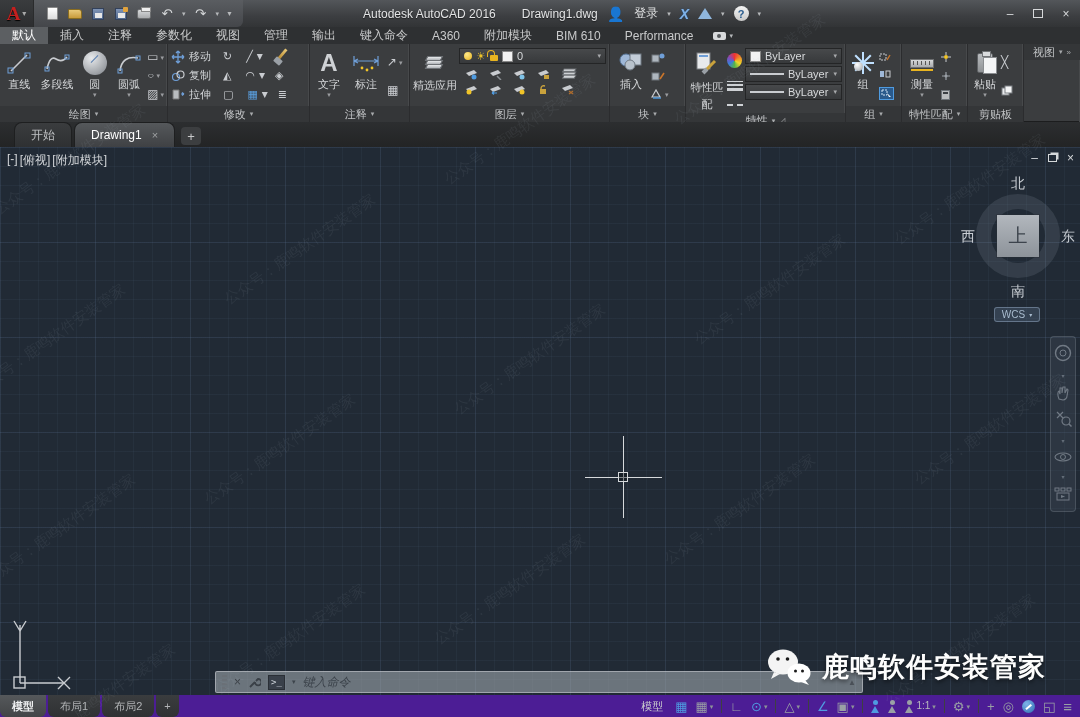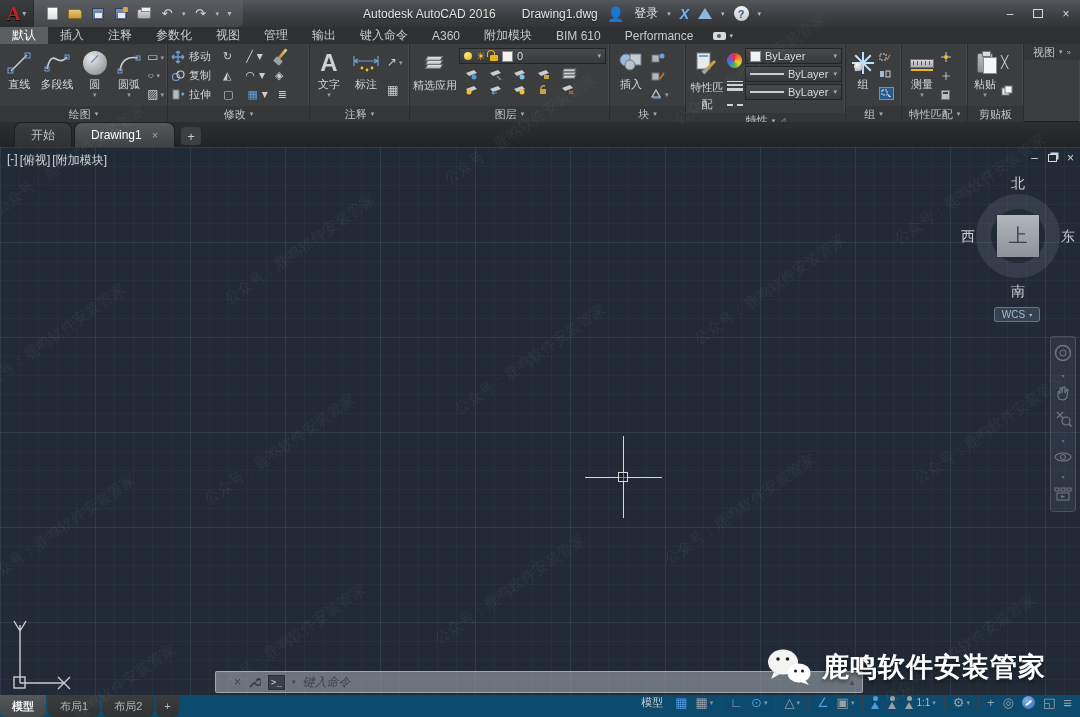--- a/index.html
+++ b/index.html
@@ -141,21 +141,21 @@
   
   #cmdbar { position:absolute; left:215px; top:524px; width:648px; height:22px; background:rgba(170,176,182,0.55); border:1px solid rgba(205,210,215,0.55); border-radius:2px; display:flex; align-items:center; padding:0 6px; gap:7px; }
   .grip { width:5px; height:14px; background:repeating-linear-gradient(#6a7077 0 2px,transparent 2px 4px); }
   .cmd-x { color:#3a3f45; font-size:12px; }
   .promptbox { width:17px; height:15px; background:#3a4racl; background:#39404a; border:1px solid #2a2f36; color:#cfd5db; font-family:"DejaVu Sans Mono",monospace; font-size:9px; display:flex; align-items:center; justify-content:center; }
   #cmdbar input { flex:1; background:transparent; border:none; outline:none; font-style:italic; font-size:12px; color:#343a41; }
   #cmdbar input::placeholder { color:#3c434b; opacity:1; }
   .cmd-up { color:#4a5058; font-size:8px; }
 
   
-  #statusbar { position:absolute; left:0; top:695px; width:1080px; height:22px; background:#0c4a6e; display:flex; align-items:flex-start; color:#b9bbbd; }
+  #statusbar { position:absolute; left:0; top:695px; width:1080px; height:22px; background:#4c1d95; display:flex; align-items:center; color:#b9bbbd; }
   .ltab { height:22px; display:flex; align-items:center; padding:0 12px; font-size:11px; color:#b2b4b6; background:linear-gradient(#3a3c3e,#2f3133); border-radius:0 0 6px 6px; margin-right:2px; }
   .ltab.active { background:linear-gradient(#55585b,#434547); color:#f0f1f2; font-weight:bold; }
   .ltab.plus { padding:0 8px; border-radius:0 0 6px 6px; }
   #sb-right { margin-left:auto; display:flex; align-items:center; gap:8px; padding-right:8px; }
   .sbi { display:flex; align-items:center; gap:2px; font-size:13px; color:#9aa0a5; line-height:1; }
   .sbi.on { color:#4f9be0; }
   .sbi .dar { font-size:7px; color:#8e9398; }
   .sb-sep { width:1px; height:14px; background:#3e4042; }
   .sb-model { font-size:11px; color:#c9cbcd; padding:0 4px; }
   .person { display:inline-block; width:9px; height:13px; position:relative; }

